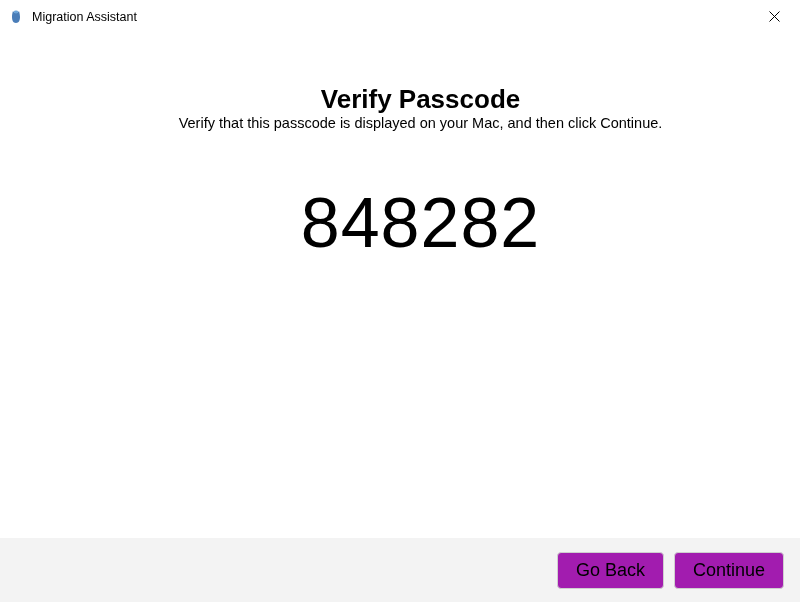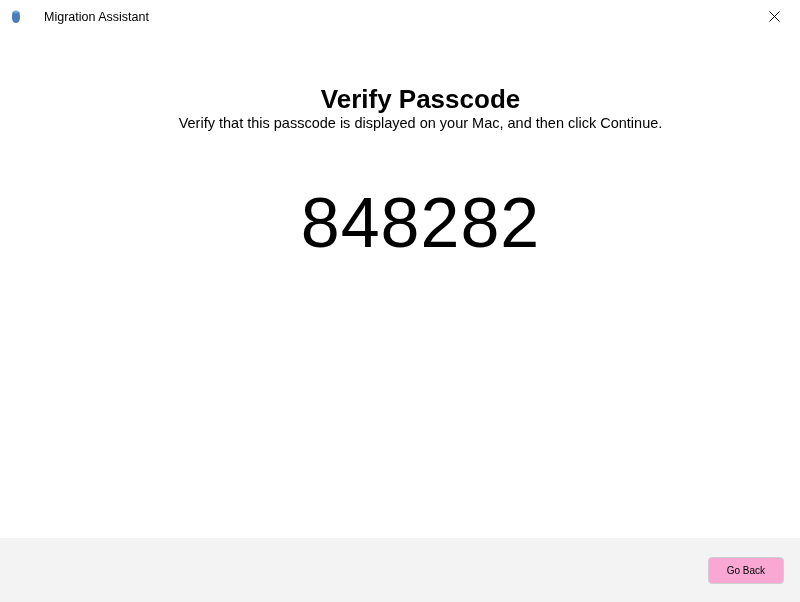--- a/index.html
+++ b/index.html
@@ -18,21 +18,21 @@
     .titlebar {
       display: flex;
       align-items: center;
       justify-content: space-between;
       height: 34px;
       padding: 0 12px 0 8px;
     }
     .titlebar-left {
       display: flex;
       align-items: center;
-      gap: 20px;
+      gap: 8px;
     }
     .app-icon {
       width: 16px;
       height: 16px;
       display: inline-block;
     }
     .app-title {
       font-size: 12.5px;
       color: #000;
     }
@@ -82,25 +82,25 @@
       bottom: 0;
       height: 64px;
       background: #f3f3f3;
       display: flex;
       align-items: center;
       justify-content: flex-end;
       padding: 0 16px;
       gap: 10px;
     }
     .btn {
-      background: #f9a8d4;
+      background: #a21caf;
       border: 1px solid #cfcfcf;
       border-radius: 4px;
       padding: 7px 18px;
-      font-size: 10px;
+      font-size: 18px;
       font-family: inherit;
       color: #000;
       cursor: pointer;
     }
   </style>
 </head>
 <body>
 
 <div class="titlebar">
   <div class="titlebar-left">
@@ -123,13 +123,14 @@
 </div>
 
 <div class="content">
   <h1 class="page-title">Verify Passcode</h1>
   <p class="page-subtitle">Verify that this passcode is displayed on your Mac, and then click Continue.</p>
   <div class="passcode">848282</div>
 </div>
 
 <div class="footer">
   <button class="btn">Go Back</button>
+  <button class="btn">Continue</button>
 </div>
 
 </body></html>

